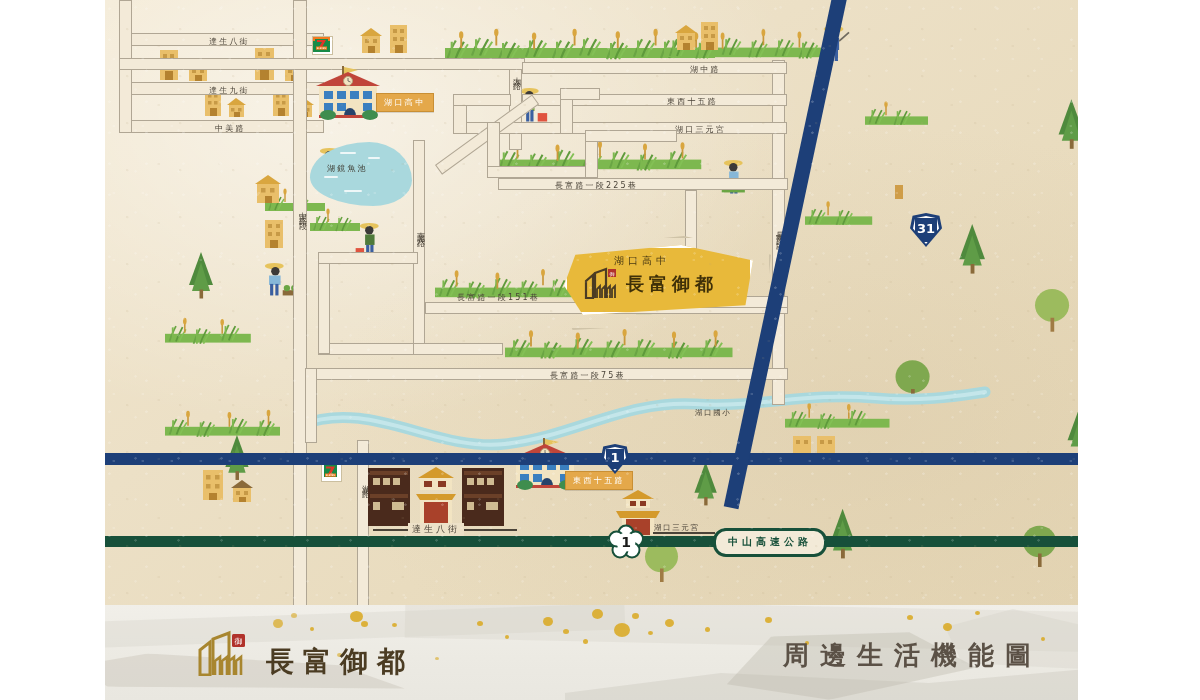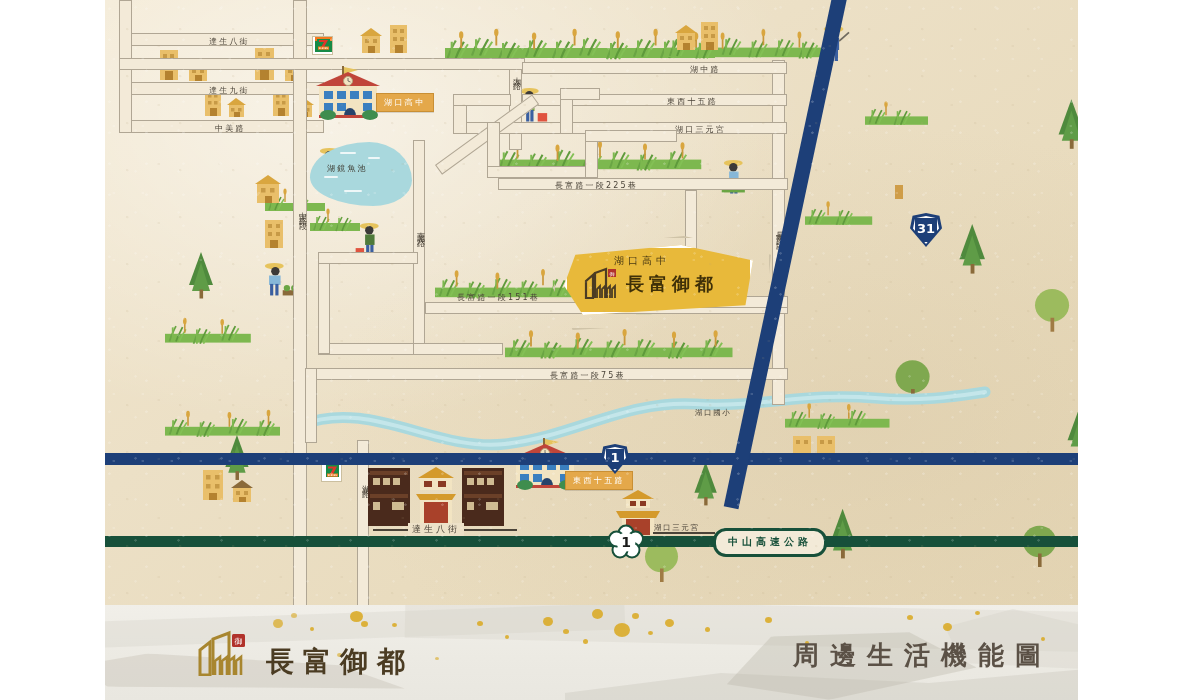--- a/index.html
+++ b/index.html
@@ -6,21 +6,20 @@
   body{width:1200px;height:700px;overflow:hidden;font-family:"Liberation Sans","DejaVu Sans",sans-serif;}
 
   #stage{position:relative;width:1200px;height:700px;background:#ffffff;overflow:hidden;}
 
   
   #map{position:absolute;left:105px;top:0;width:973px;height:608px;overflow:hidden;
        background:
          radial-gradient(ellipse at 22% 18%, rgba(255,255,255,.55) 0%, rgba(255,255,255,0) 45%),
          radial-gradient(ellipse at 78% 70%, rgba(214,196,160,.35) 0%, rgba(214,196,160,0) 50%),
          linear-gradient(145deg,#f2e7cf 0%,#ece0c6 38%,#e9dcbf 62%,#e4d5b4 100%);
-       text-align: right;
   }
   
   #map::after{content:"";position:absolute;inset:0;pointer-events:none;opacity:.35;
     background-image:
       radial-gradient(circle at 12% 28%, rgba(255,255,255,.6) 0 1px, transparent 1.5px),
       radial-gradient(circle at 42% 62%, rgba(180,160,120,.35) 0 1px, transparent 1.5px),
       radial-gradient(circle at 71% 18%, rgba(255,255,255,.5) 0 1px, transparent 1.5px),
       radial-gradient(circle at 88% 78%, rgba(180,160,120,.3) 0 1px, transparent 1.5px),
       radial-gradient(circle at 30% 88%, rgba(255,255,255,.45) 0 1px, transparent 1.5px);
     background-size:37px 31px,53px 47px,43px 41px,61px 59px,29px 67px;}
@@ -89,21 +88,21 @@
   #band{position:absolute;left:105px;top:605px;width:973px;height:95px;overflow:hidden;
     background:linear-gradient(180deg,#f1efe9 0%,#eceae3 55%,#e9e7e0 100%);}
   #band .wash{position:absolute;background:#cfcdc2;opacity:.55;}
   #band .washb{position:absolute;background:#b8b4a6;opacity:.5;}
   #band .gold{position:absolute;background:#d9a81f;border-radius:50%;opacity:.85;}
 
   #logo{position:absolute;left:196px;top:630px;display:flex;align-items:flex-end;gap:6px;}
   #logo .mark{position:relative;width:64px;height:46px;}
   #logo .name{font-size:28px;letter-spacing:9px;color:#4b3c23;font-weight:bold;
     font-family:"DejaVu Sans",sans-serif;line-height:1;}
-  #subtitle{position:absolute;right:148px;top:638px;font-size:26px;letter-spacing:11px;
+  #subtitle{position:absolute;right:158px;top:638px;font-size:26px;letter-spacing:11px;
     color:#5b5146;font-weight:bold;font-family:"DejaVu Sans",sans-serif;}
 </style>
 </head>
 <body>
 
 <div id="stage">
 
   <div id="map">
 
     <svg width="973" height="608" style="position:absolute;left:0;top:0">

